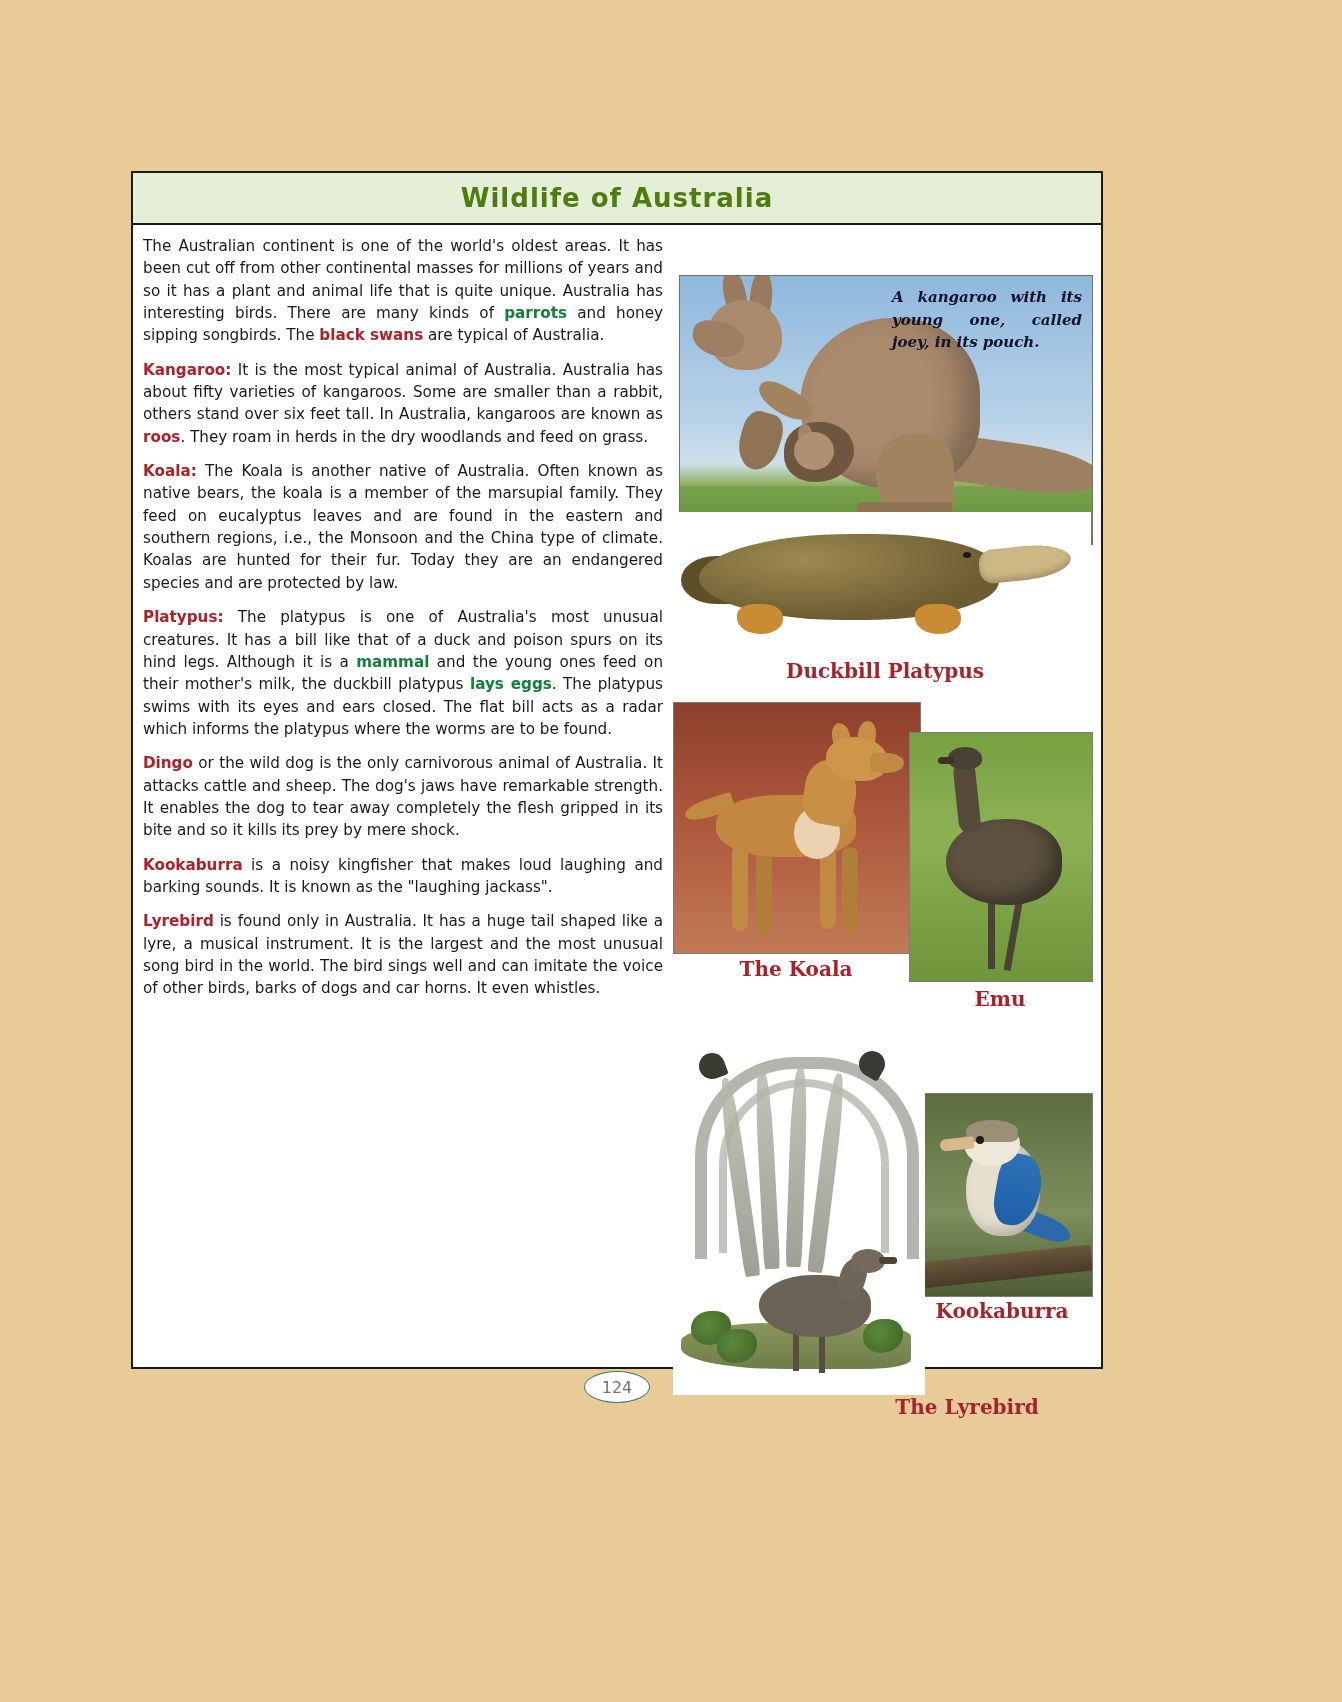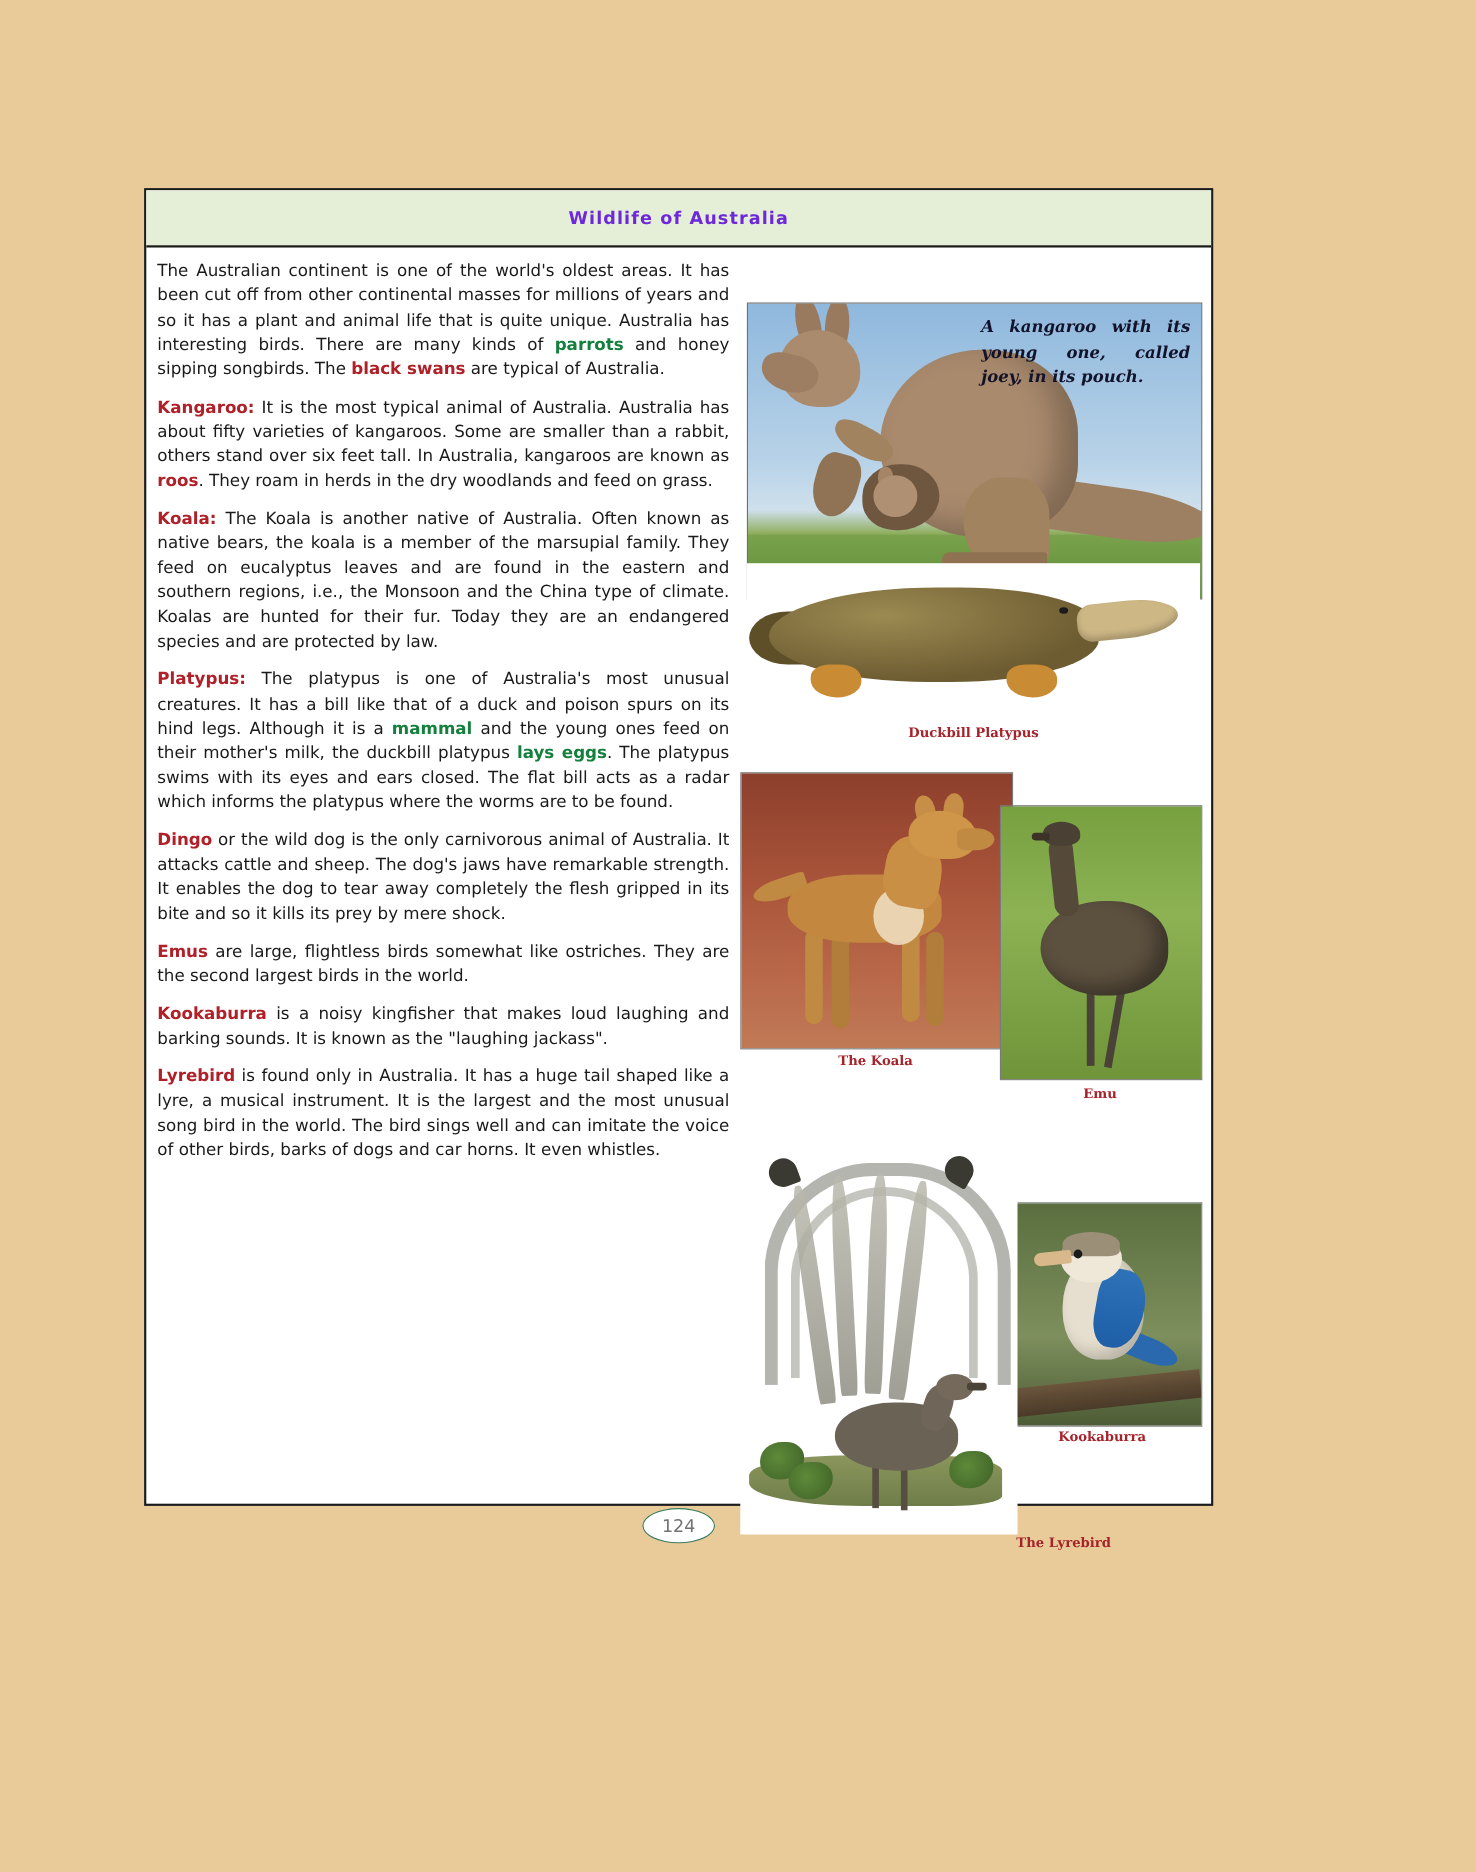--- a/index.html
+++ b/index.html
@@ -27,23 +27,23 @@
     height: 52px;
     background: #e5eed6;
     border-bottom: 2px solid #1b1b1b;
     display: flex;
     align-items: center;
     justify-content: center;
     box-sizing: border-box;
   }
   .title-bar h1 {
     margin: 0;
-    font-size: 16px;
+    font-size: 26px;
     font-weight: bold;
-    color: #6d28d9;
+    color: #4d7c0f;
     letter-spacing: 1px;
     font-family: "DejaVu Sans", sans-serif;
     text-align: right;
   }
   .content {
     display: flex;
     padding: 10px 8px 6px 10px;
     box-sizing: border-box;
     height: calc(100% - 52px);
   }
@@ -69,21 +69,21 @@
     color: #b02028;
     font-weight: bold;
   }
   .bold {
     font-weight: bold;
     color: #15803d;
   }
   .caption {
     color: #a6232b;
     font-weight: bold;
-    font-size: 12px;
+    font-size: 20px;
     text-align: center;
     font-family: "DejaVu Serif", serif;
   }
   .page-num {
     position: absolute;
     left: 50%;
     transform: translateX(-50%);
     bottom: -36px;
     width: 64px;
     height: 30px;
@@ -419,23 +419,20 @@
       </p>
 
       <p class="para">
         <span class="kw">Platypus:</span><span> The platypus is one of Australia's most unusual creatures. It has a bill like that of a duck and poison spurs on its hind legs. Although it is a </span><span class="bold">mammal</span><span> and the young ones feed on their mother's milk, the duckbill platypus </span><span class="bold">lays eggs</span><span>. The platypus swims with its eyes and ears closed. The flat bill acts as a radar which informs the platypus where the worms are to be found.</span>
       </p>
 
       <p class="para">
         <span class="kw">Dingo</span><span> or the wild dog is the only carnivorous animal of Australia. It attacks cattle and sheep. The dog's jaws have remarkable strength. It enables the dog to tear away completely the flesh gripped in its bite and so it kills its prey by mere shock.</span>
       </p>
 
-      <p class="para">
-        <span class="kw">Emus</span><span> are large, flightless birds somewhat like ostriches. They are the second largest birds in the world.</span>
-      </p>
 
       <p class="para">
         <span class="kw">Kookaburra</span><span> is a noisy kingfisher that makes loud laughing and barking sounds. It is known as the "laughing jackass".</span>
       </p>
 
       <p class="para">
         <span class="kw">Lyrebird</span><span> is found only in Australia. It has a huge tail shaped like a lyre, a musical instrument. It is the largest and the most unusual song bird in the world. The bird sings well and can imitate the voice of other birds, barks of dogs and car horns. It even whistles.</span>
       </p>
     </div>
 

